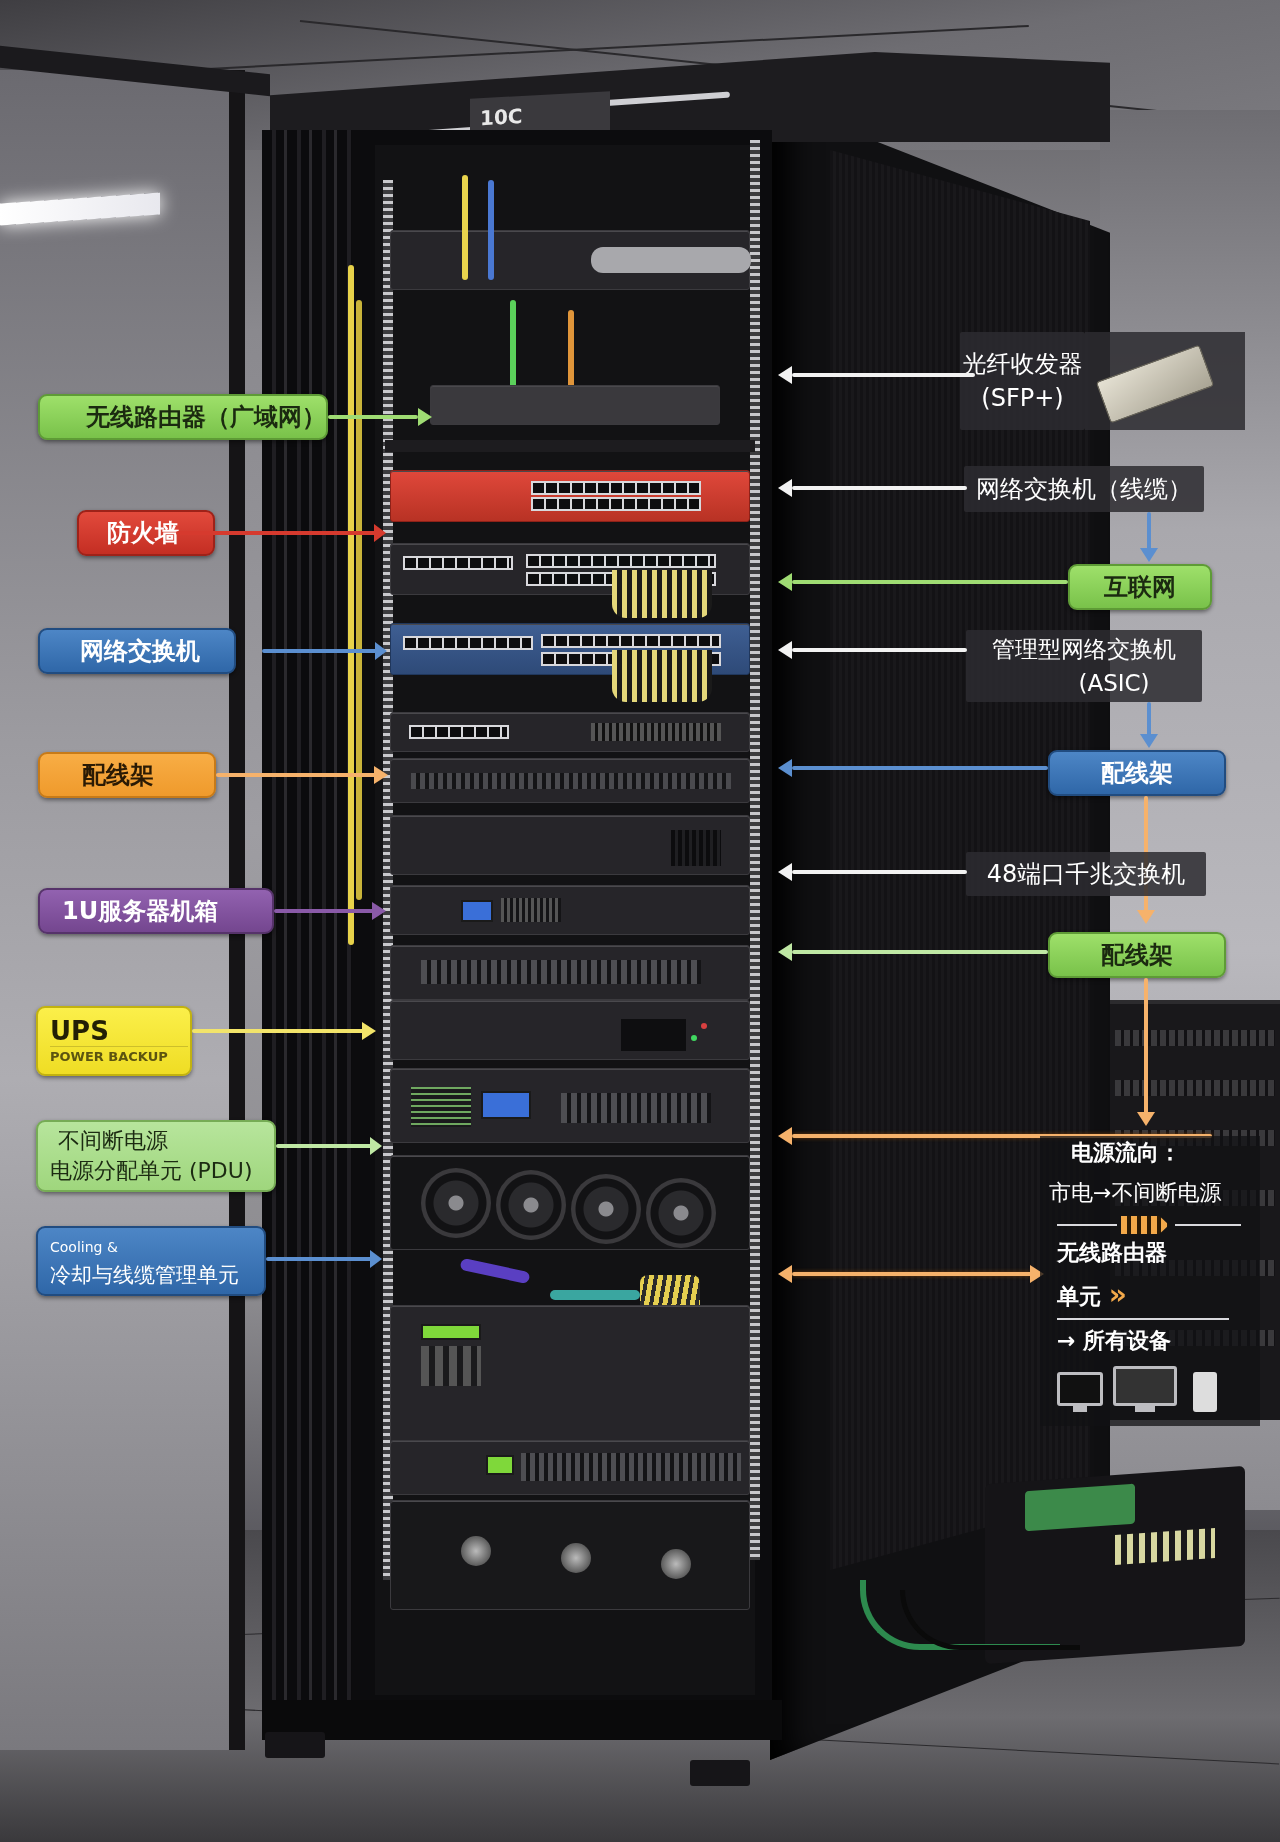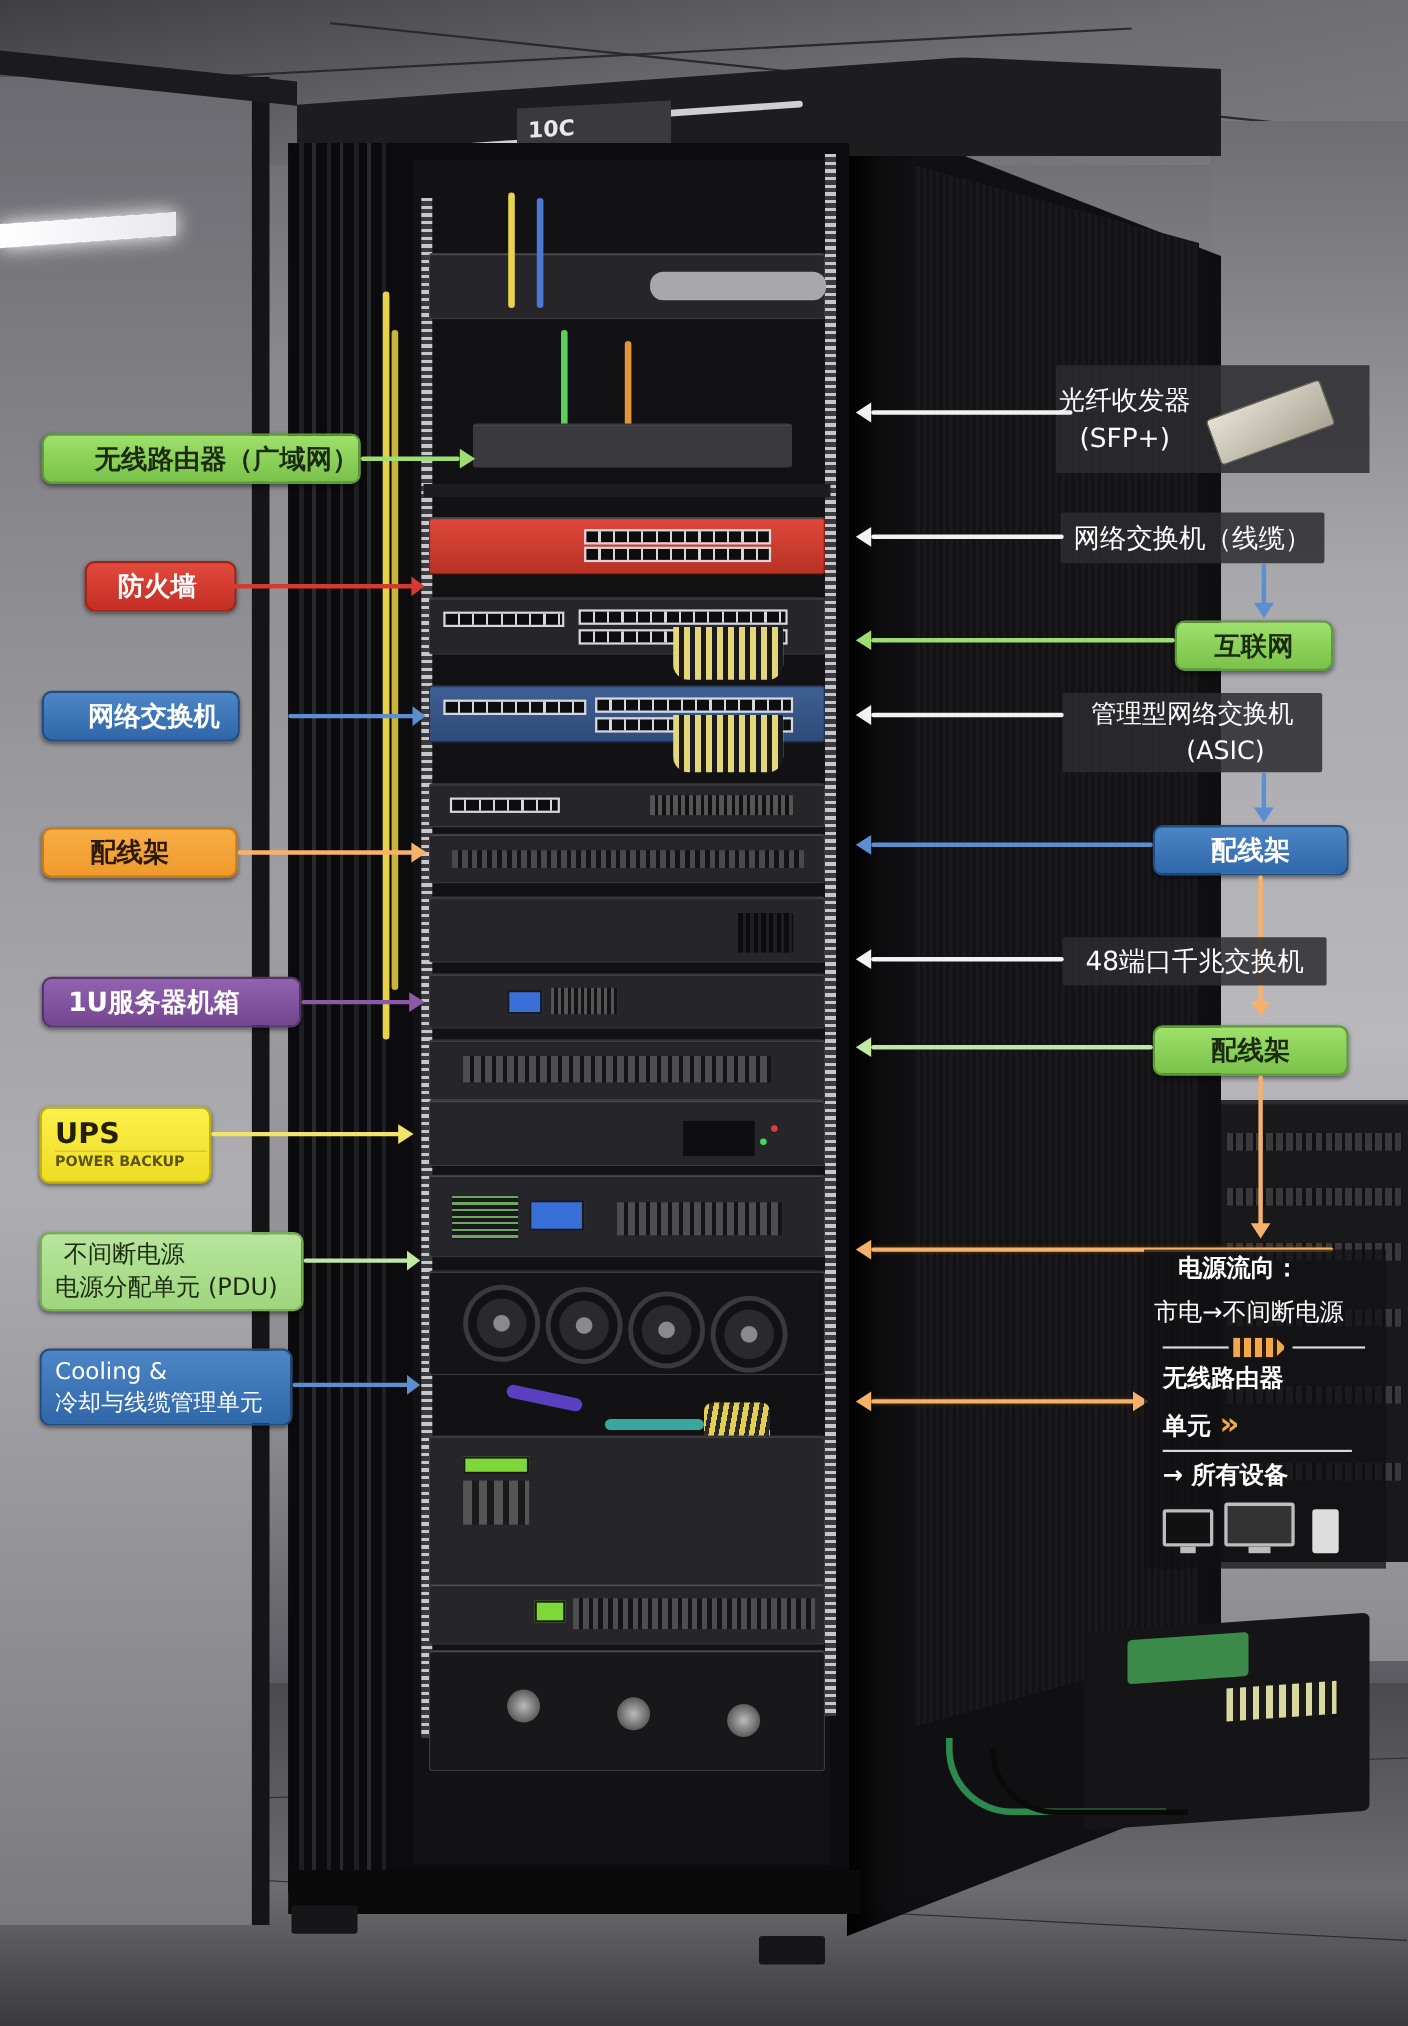--- a/index.html
+++ b/index.html
@@ -241,21 +241,21 @@
 </div>
 <div class="line" style="left:328px;top:415px;width:90px;background:#9fdc73;"></div>
 <div class="arrowhead-right" style="left:418px;top:408px;border-left:14px solid #9fdc73;"></div>
 
 <div class="tag red" style="left:38px;top:510px;width:138px;height:46px;font-size:24px;padding-left:28px;">
   <span>防火墙</span>
 </div>
 <div class="line" style="left:176px;top:531px;width:200px;background:#d63a2e;"></div>
 <div class="arrowhead-right" style="left:374px;top:524px;border-left:12px solid #d63a2e;"></div>
 
-<div class="tag blue" style="left:38px;top:628px;width:180px;height:46px;font-size:24px;padding-left:40px;">
+<div class="tag blue" style="left:38px;top:628px;width:198px;height:46px;font-size:24px;padding-left:40px;">
   <span>网络交换机</span>
 </div>
 <div class="line" style="left:262px;top:649px;width:115px;background:#5b8fd0;"></div>
 <div class="arrowhead-right" style="left:375px;top:642px;border-left:12px solid #5b8fd0;"></div>
 
 <div class="tag orange" style="left:38px;top:752px;width:178px;height:46px;font-size:24px;padding-left:42px;">
   <span>配线架</span>
 </div>
 <div class="line" style="left:216px;top:773px;width:160px;background:#f6b26b;"></div>
 <div class="arrowhead-right" style="left:374px;top:766px;border-left:14px solid #f6b26b;"></div>
@@ -274,21 +274,21 @@
 <div class="arrowhead-right" style="left:362px;top:1022px;border-left:14px solid #f2e46a;"></div>
 
 <div class="tag lightgreen" style="left:36px;top:1120px;width:240px;height:72px;flex-direction:column;align-items:flex-start;justify-content:center;padding-left:12px;font-weight:normal;">
   <span style="font-size:22px;line-height:30px;padding-left:8px;">不间断电源</span>
   <span style="font-size:22px;line-height:30px;">电源分配单元 (PDU)</span>
 </div>
 <div class="line" style="left:276px;top:1144px;width:96px;background:#bfe8a4;"></div>
 <div class="arrowhead-right" style="left:370px;top:1137px;border-left:12px solid #bfe8a4;"></div>
 
 <div class="tag blue" style="left:36px;top:1226px;width:230px;height:70px;flex-direction:column;align-items:flex-start;justify-content:center;padding-left:12px;font-weight:normal;">
-  <span style="font-size:21px;line-height:28px;">Cooling &amp;</span>
+  <span style="font-size:14px;line-height:28px;">Cooling &amp;</span>
   <span style="font-size:21px;line-height:28px;">冷却与线缆管理单元</span>
 </div>
 <div class="line" style="left:266px;top:1257px;width:106px;background:#5b8fd0;"></div>
 <div class="arrowhead-right" style="left:370px;top:1250px;border-left:12px solid #5b8fd0;"></div>
 
 <div class="tag dark" style="left:960px;top:332px;width:125px;height:98px;flex-direction:column;align-items:center;justify-content:center;font-size:24px;font-weight:normal;">
   <span style="line-height:34px;">光纤收发器</span>
   <span style="line-height:34px;">(SFP+)</span>
 </div>
 <div class="line" style="left:792px;top:373px;width:183px;background:#f2f2f2;"></div>

